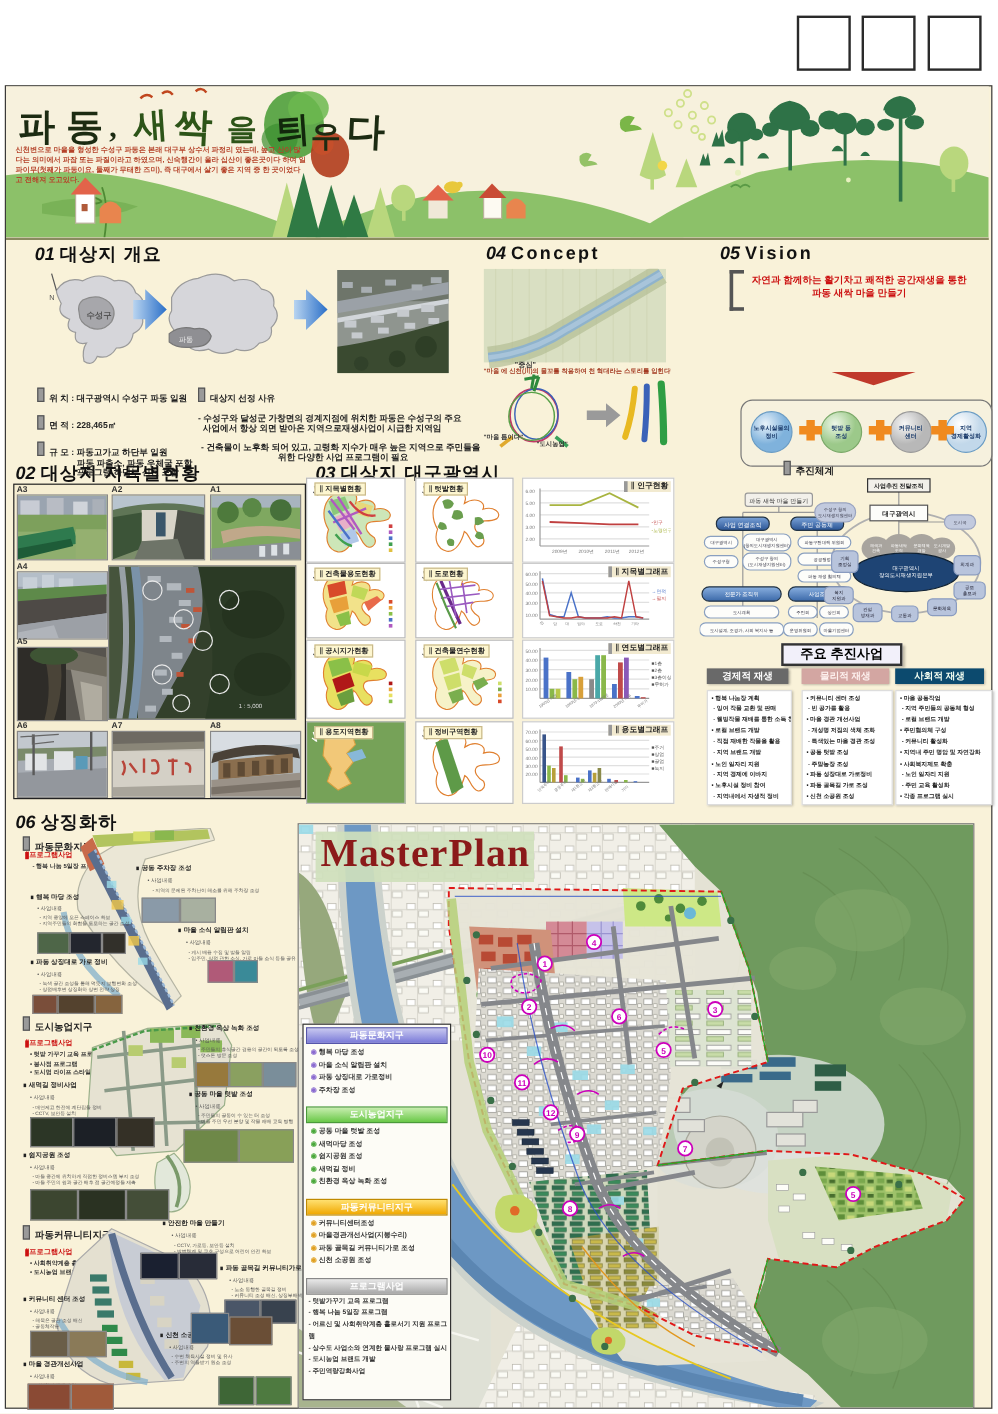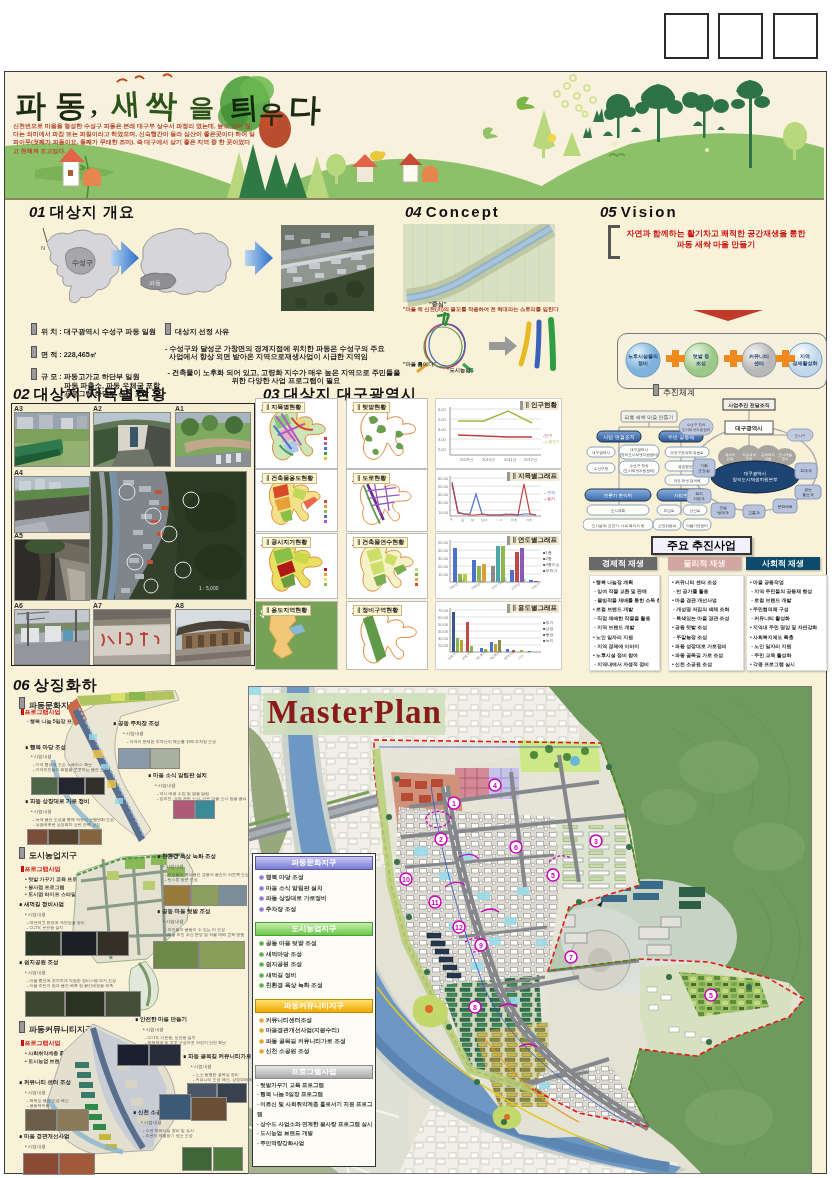--- a/index.html
+++ b/index.html
@@ -711,21 +711,21 @@
   <g font-size="4" fill="#555">
           <text x="107" y="22">■주거</text>
           <text x="107" y="28">■상업</text>
           <text x="107" y="34">■공업</text>
           <text x="107" y="40">■녹지</text>
         </g>
   </svg>
   <div class="chh">∥ 용도별그래프</div>
 </div>
 
-<div class="abs" style="left:605px;top:312px;font-size:8px;font-weight:normal;color:#222;padding-left:43px;"><span class="bar"></span>추진체계</div>
+<div class="abs" style="left:605px;top:312px;font-size:8px;font-weight:bold;color:#222;padding-left:43px;"><span class="bar"></span>추진체계</div>
 <svg class="abs" style="left:578px;top:325px;" width="245" height="145">
   <defs>
     <linearGradient id="bluh" x1="0" y1="0" x2="0" y2="1">
           <stop offset="0" stop-color="#7aa2d8"></stop>
           <stop offset="1" stop-color="#2a5494"></stop>
         </linearGradient>
     <linearGradient id="bigb" x1="0" y1="0" x2="0" y2="1">
           <stop offset="0" stop-color="#8ab0e0"></stop>
           <stop offset="1" stop-color="#3a68a8"></stop>
         </linearGradient>

